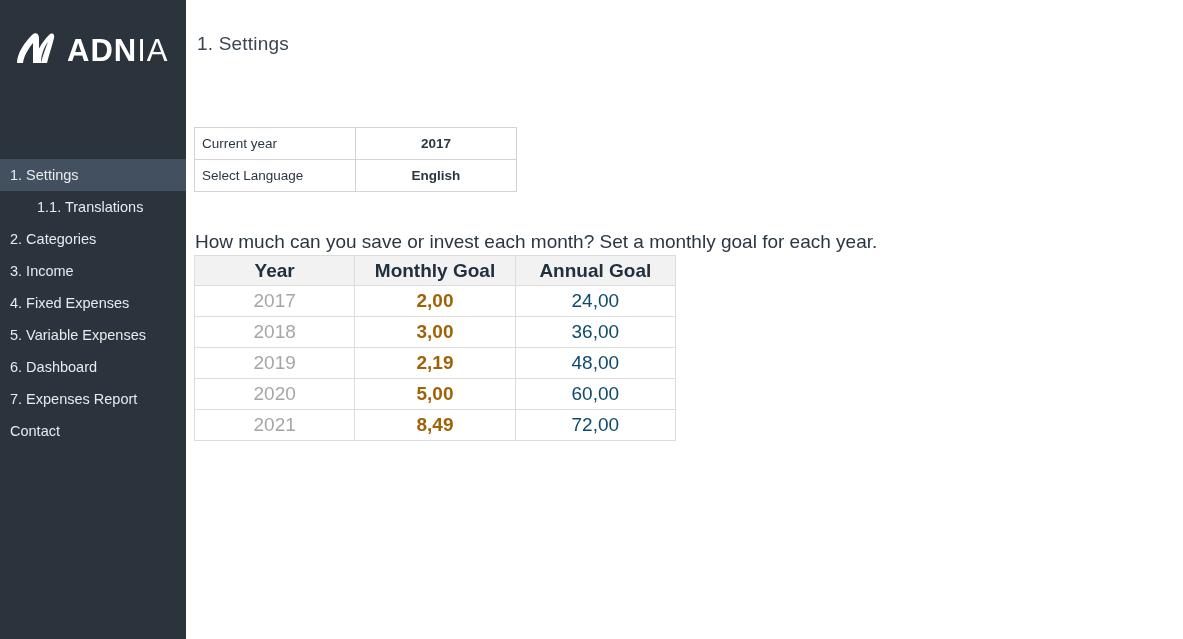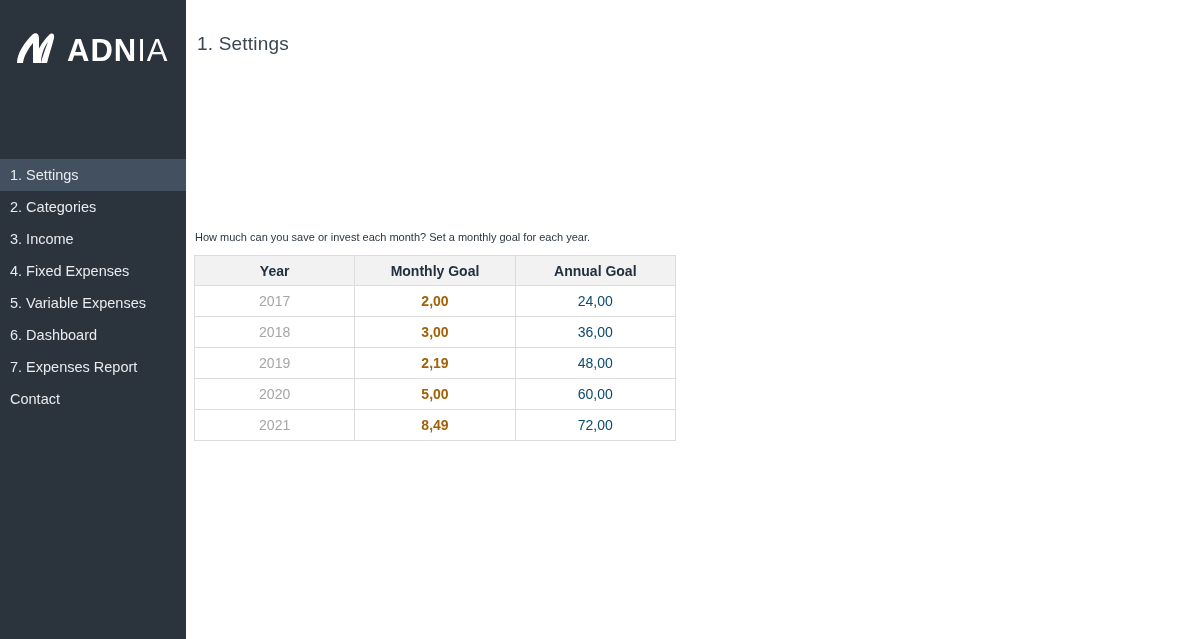--- a/index.html
+++ b/index.html
@@ -126,39 +126,39 @@
     width: 161px;
     text-align: center;
     font-weight: bold;
   }
 
   
   .goals-desc {
     position: absolute;
     left: 9px;
     top: 231px;
-    font-size: 11px;
+    font-size: 19px;
     color: #2b3643;
     white-space: nowrap;
   }
 
   .goals-table {
     position: absolute;
     left: 8px;
     top: 255px;
     width: 482px;
     border-collapse: collapse;
     table-layout: fixed;
   }
 
   .goals-table th,
   .goals-table td {
     border: 1px solid #dcdcdc;
     height: 31px;
-    font-size: 14px;
+    font-size: 19px;
     padding: 0 10px;
     margin-left: 48px;
   }
 
   .goals-table thead th {
     background: #f2f2f2;
     color: #21303f;
     font-weight: bold;
     text-align: center;
     height: 30px;
@@ -200,35 +200,48 @@
           <path d="M24 33 C24 23, 31 12, 38 5 C41 2, 44 4, 43 8 C41 16, 38 25, 36 33 L30 33 C32 25, 35 17, 37 12 C33 17, 30 25, 30 33 Z" fill="#ffffff"></path>
         </svg>
       </span>
       <span class="brand-text">
         <span class="b1">ADN</span><span class="b2">IA</span>
       </span>
     </div>
 
     <nav class="nav">
       <a class="nav-item active">1. Settings</a>
+      <a class="nav-item sub">1.1. Translations</a>
       <a class="nav-item">2. Categories</a>
       <a class="nav-item">3. Income</a>
       <a class="nav-item">4. Fixed Expenses</a>
       <a class="nav-item">5. Variable Expenses</a>
       <a class="nav-item">6. Dashboard</a>
       <a class="nav-item">7. Expenses Report</a>
       <a class="nav-item">Contact</a>
     </nav>
 
   </aside>
 
   <main class="main">
 
     <h1 class="page-title">1. Settings</h1>
 
+    <table class="settings-table">
+      <tbody>
+        <tr>
+          <td class="label">Current year</td>
+          <td class="value">2017</td>
+        </tr>
+        <tr>
+          <td class="label">Select Language</td>
+          <td class="value">English</td>
+        </tr>
+      </tbody>
+    </table>
 
     <p class="goals-desc">How much can you save or invest each month? Set a monthly goal for each year.</p>
 
     <table class="goals-table">
       <thead>
         <tr>
           <th>Year</th>
           <th>Monthly Goal</th>
           <th>Annual Goal</th>
         </tr>

